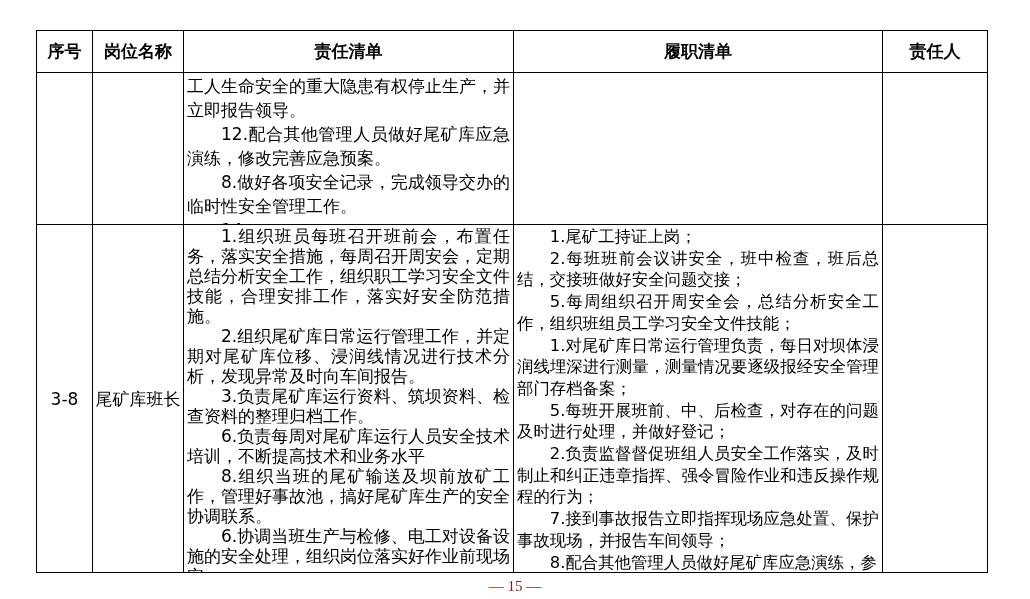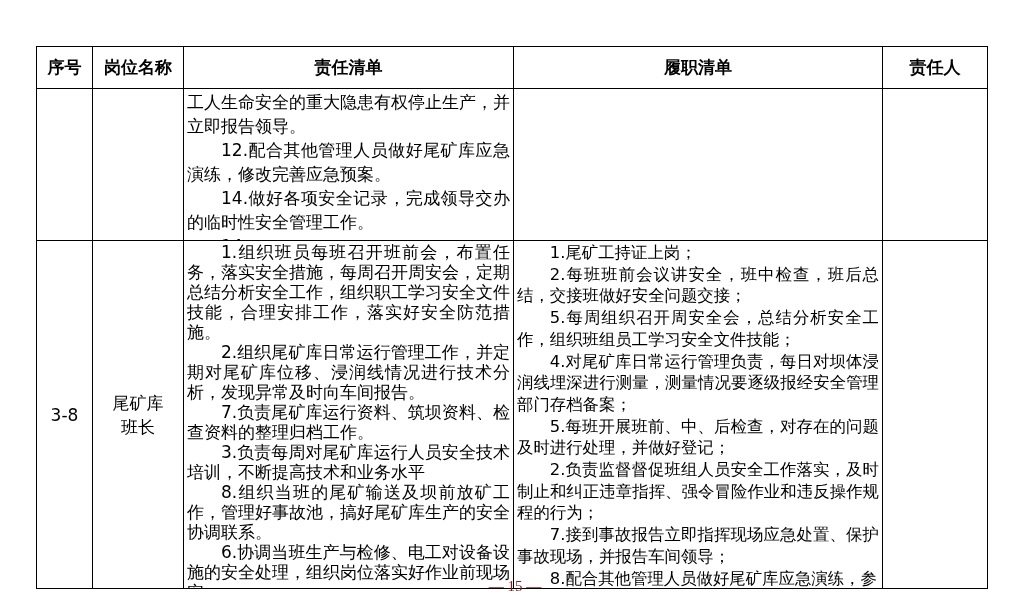--- a/index.html
+++ b/index.html
@@ -8,21 +8,21 @@
     width:1030px;
     height:599px;
     background:#ffffff;
     color:#000000;
     font-family:"DejaVu Sans", sans-serif;
     overflow:hidden;
   }
   table.doc-table {
     position:absolute;
     left:36px;
-    top:46px;
+    top:30px;
     width:951px;
     border-collapse:collapse;
     table-layout:fixed;
   }
   .doc-table th, .doc-table td {
     border:1px solid #000000;
     padding:0;
     vertical-align:top;
     overflow:hidden;
   }
@@ -31,21 +31,21 @@
     font-size:17px;
     font-weight:bold;
     text-align:center;
     vertical-align:middle;
   }
   td.c-serial, td.c-pos, td.c-person {
     vertical-align:middle;
     text-align:center;
     font-size:17px;
   }
-  td.c-pos { padding:0 12px; line-height:24px; }
+  td.c-pos { padding:0 0; line-height:24px; }
   .cellbox {
     overflow:hidden;
     padding:1px 3px;
   }
   .box-r1 { height:149px; font-size:17px;   line-height:24px;   }
   .box-resp { height:345px; font-size:17px;   line-height:20px; }
   .box-duty { height:345px; font-size:16.4px; line-height:21.7px; }
   p.para {
     margin:0;
     text-align:justify;
@@ -86,48 +86,48 @@
       </tr>
     </thead>
     <tbody>
       <tr>
         <td class="c-serial"></td>
         <td class="c-pos"></td>
         <td>
           <div class="cellbox box-r1">
               <p class="para">工人生命安全的重大隐患有权停止生产，并立即报告领导。</p>
               <p class="para indent">12.配合其他管理人员做好尾矿库应急演练，修改完善应急预案。</p>
-              <p class="para indent">14.做好各项安全记录，完成领导交办的临时性安全管理工作。</p>
+              <p class="para indent">8.做好各项安全记录，完成领导交办的临时性安全管理工作。</p>
               <p class="para indent">14.......。</p>
             </div>
         </td>
         <td>
           <div class="cellbox box-r1"></div>
         </td>
         <td class="c-person"></td>
       </tr>
       <tr>
         <td class="c-serial">3-8</td>
         <td class="c-pos">尾矿库班长</td>
         <td>
           <div class="cellbox box-resp">
               <p class="para indent">1.组织班员每班召开班前会，布置任务，落实安全措施，每周召开周安会，定期总结分析安全工作，组织职工学习安全文件技能，合理安排工作，落实好安全防范措施。</p>
               <p class="para indent">2.组织尾矿库日常运行管理工作，并定期对尾矿库位移、浸润线情况进行技术分析，发现异常及时向车间报告。</p>
-              <p class="para indent">7.负责尾矿库运行资料、筑坝资料、检查资料的整理归档工作。</p>
-              <p class="para indent">3.负责每周对尾矿库运行人员安全技术培训，不断提高技术和业务水平</p>
+              <p class="para indent">3.负责尾矿库运行资料、筑坝资料、检查资料的整理归档工作。</p>
+              <p class="para indent">6.负责每周对尾矿库运行人员安全技术培训，不断提高技术和业务水平</p>
               <p class="para indent">8.组织当班的尾矿输送及坝前放矿工作，管理好事故池，搞好尾矿库生产的安全协调联系。</p>
               <p class="para indent">6.协调当班生产与检修、电工对设备设施的安全处理，组织岗位落实好作业前现场安</p>
             </div>
         </td>
         <td>
           <div class="cellbox box-duty">
               <p class="para indent">1.尾矿工持证上岗；</p>
               <p class="para indent">2.每班班前会议讲安全，班中检查，班后总结，交接班做好安全问题交接；</p>
               <p class="para indent">5.每周组织召开周安全会，总结分析安全工作，组织班组员工学习安全文件技能；</p>
-              <p class="para indent">4.对尾矿库日常运行管理负责，每日对坝体浸润线埋深进行测量，测量情况要逐级报经安全管理部门存档备案；</p>
+              <p class="para indent">1.对尾矿库日常运行管理负责，每日对坝体浸润线埋深进行测量，测量情况要逐级报经安全管理部门存档备案；</p>
               <p class="para indent">5.每班开展班前、中、后检查，对存在的问题及时进行处理，并做好登记；</p>
               <p class="para indent">2.负责监督督促班组人员安全工作落实，及时制止和纠正违章指挥、强令冒险作业和违反操作规程的行为；</p>
               <p class="para indent">7.接到事故报告立即指挥现场应急处置、保护事故现场，并报告车间领导；</p>
               <p class="para indent">8.配合其他管理人员做好尾矿库应急演练，参</p>
             </div>
         </td>
         <td class="c-person"></td>
       </tr>
     </tbody>
   </table>

